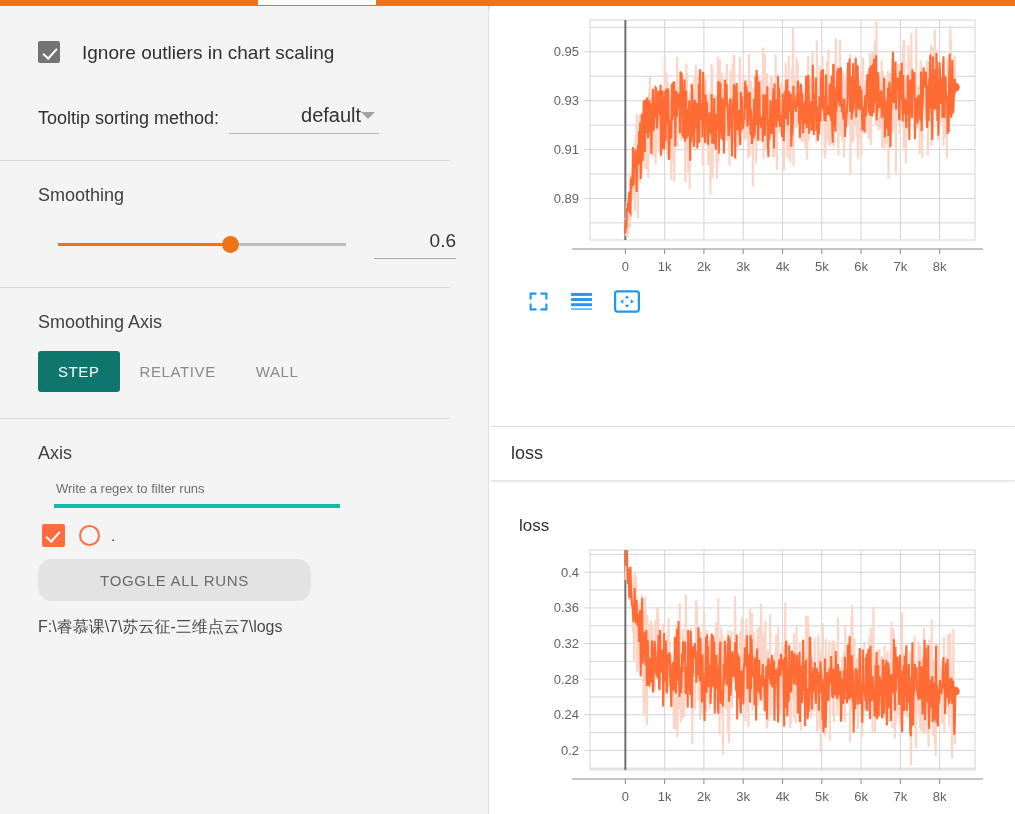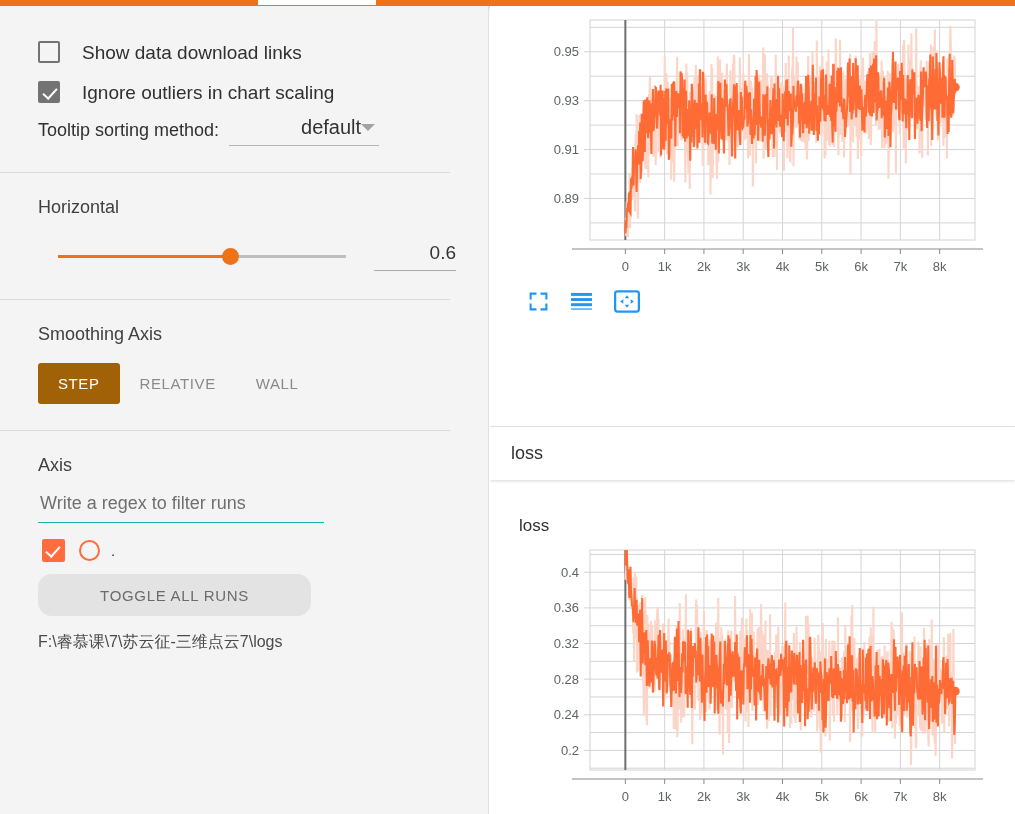--- a/index.html
+++ b/index.html
@@ -79,21 +79,21 @@
   .cb-label {
     margin-left: 22px;
     font-size: 19px;
     color: #303030;
     line-height: 1;
   }
 
   .tooltip-row {
     display: flex; align-items: flex-end;
     padding-left: 38px;
-    margin-top: 4px;
+    margin-top: 32px;
   }
   .tooltip-label {
     font-size: 18px; color: #303030;
     padding-bottom: 5px;
   }
   .select-wrap {
     position: relative;
     margin-left: 10px;
     width: 150px;
     border-bottom: 1px solid #b5b5b5;
@@ -157,31 +157,31 @@
     letter-spacing: 0.6px;
     color: #8a8a8a;
     padding: 12px 20px;
     border-radius: 3px;
     background: transparent;
     border: none;
     font-family: "Liberation Sans", sans-serif;
     cursor: pointer;
   }
   .axis-btn.active {
-    background: #a16207;
+    background: #0f766e;
     color: #ffffff;
   }
 
   
   .regex-input {
-    margin-left: 38px; margin-top: 16px;
+    margin-left: 54px; margin-top: 16px;
     width: 282px;
-    border: none; border-bottom: 1px solid #14b8a6;
+    border: none; border-bottom: 4px solid #14b8a6;
     background: transparent;
-    font-size: 18px;
+    font-size: 13px;
     color: #606060;
     padding-bottom: 8px;
     font-family: "Liberation Sans", sans-serif;
     outline: none;
   }
   .regex-input::placeholder { color: #6f6f6f; opacity: 1; }
 
   .run-row {
     display: flex; align-items: center;
     padding-left: 42px; margin-top: 16px;
@@ -296,42 +296,38 @@
 
   <div class="topbar">
     <div class="tab-indicator"></div>
   </div>
   <div class="topbar-shadow"></div>
 
   <div class="sidebar">
 
     <div class="sb-section" style="padding-top:26px;">
       <div class="checkbox-row">
-        <span class="cb"></span>
-        <span class="cb-label">Show data download links</span>
-      </div>
-      <div class="checkbox-row">
         <span class="cb checked"></span>
         <span class="cb-label">Ignore outliers in chart scaling</span>
       </div>
 
       <div class="tooltip-row">
         <span class="tooltip-label">Tooltip sorting method:</span>
         <span class="select-wrap">
           <span class="select-value">default</span>
           <span class="caret"></span>
         </span>
       </div>
       <div style="height:26px"></div>
     </div>
 
     <div class="sb-divider"></div>
 
     <div class="sb-section" style="padding-top:24px;padding-bottom:28px;">
-      <div class="sb-head">Horizontal</div>
+      <div class="sb-head">Smoothing</div>
       <div class="slider-row">
         <span class="slider-track">
           <span class="slider-fill"></span>
           <span class="slider-thumb"></span>
         </span>
         <span class="smooth-val">0.6</span>
       </div>
     </div>
 
     <div class="sb-divider"></div>

